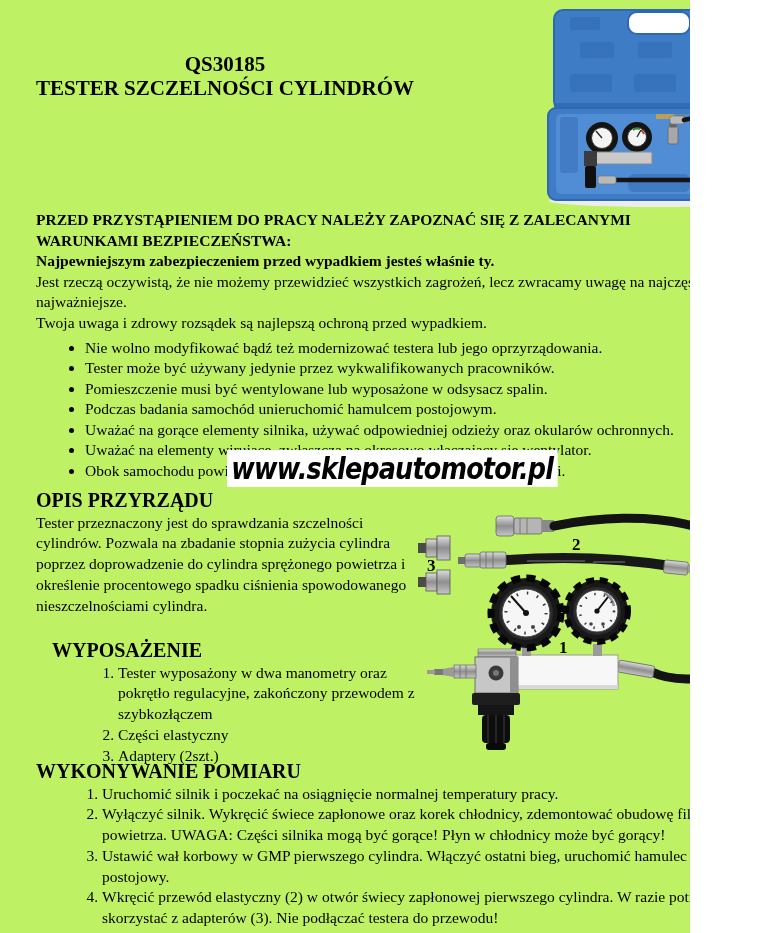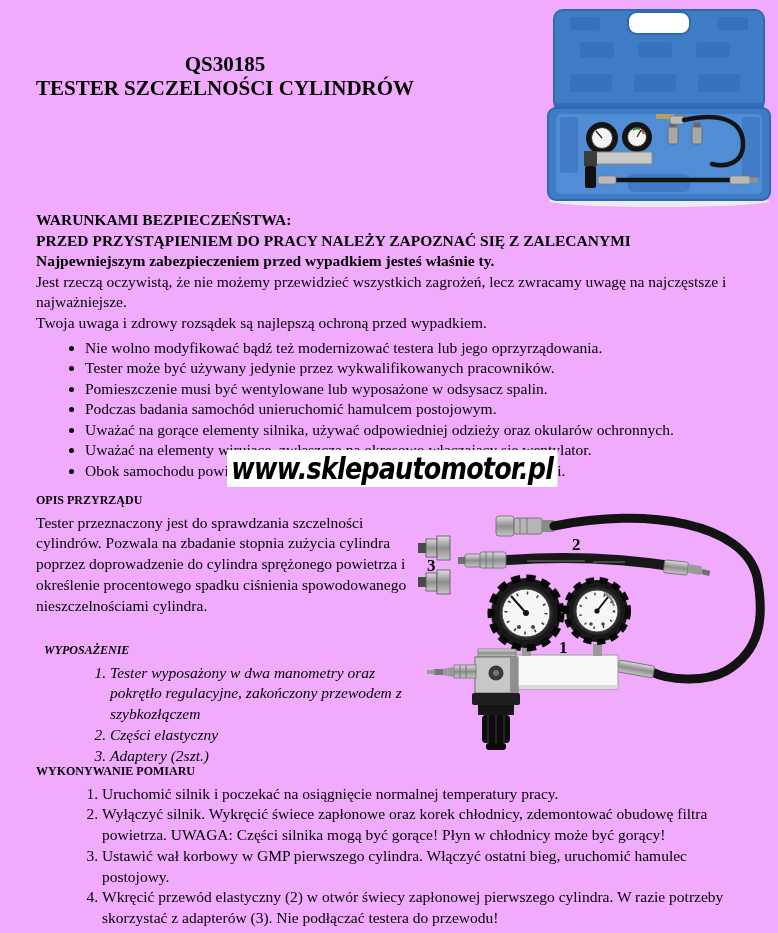--- a/index.html
+++ b/index.html
@@ -1,16 +1,16 @@
 <!DOCTYPE html>
 <html lang="pl" style="--case-blue: #3e7cc6; --case-blue-dark: #2f68b2; --case-blue-light: #5490d6; --photo-metal: #b5b5b5; --hose-black: #141414;"><head>
 <meta charset="utf-8">
 <style>
   html,body{margin:0;padding:0;background:#ffffff;}
-  .page{position:relative;width:778px;height:933px;background:#f0abfc;overflow:hidden;
+  .page{position:relative;width:690px;height:933px;background:#bef264;overflow:hidden;
         font-family:"Liberation Serif", serif;color:#000;}
   .abs{position:absolute;}
   p,h1,h2,h3,ul,ol,li{margin:0;padding:0;}
 
   .title-block{left:36px;top:52px;width:378px;text-align:center;font-weight:700;
                font-size:21px;line-height:24px;white-space:nowrap;}
 
   .case-photo{left:540px;top:4px;width:238px;height:206px;}
   .tester-photo{left:412px;top:503px;width:366px;height:282px;}
 
@@ -19,24 +19,24 @@
   .safety .b{font-weight:700;font-family:Liberation Serif, serif;}
   .safety ul{list-style:disc;padding-left:49px;margin-top:4px;max-width:700px;}
   .safety li{line-height:20.5px;}
   .wm-gap{display:inline-block;width:300px;}
 
   .watermark{left:227px;top:450px;z-index:4;background:#fff;padding:1px 5px;
              font-family:"DejaVu Sans", sans-serif;font-style:italic;font-weight:700;
              font-size:30px;letter-spacing:-1px;transform:scaleX(.85);transform-origin:0 0;
              white-space:nowrap;}
 
-  h3.sec{font-size:12px;font-weight:700;margin-bottom:2px;}
+  h3.sec{font-size:20px;font-weight:700;margin-bottom:2px;}
 
   .description{left:36px;top:490px;width:372px;font-size:15.5px;line-height:20.7px;}
-  .equipment{left:44px;top:640px;width:375px;font-size:15.5px;line-height:20.7px;font-style:italic;}
+  .equipment{left:52px;top:640px;width:375px;font-size:15.5px;line-height:20.7px;}
   .equipment ol, .measurement ol{list-style:decimal;padding-left:49px;margin-top:2px;}
   .equipment li, .measurement li{line-height:20.7px;margin-left:17px;}
   .measurement{left:36px;top:761px;width:714px;font-size:15.5px;line-height:20.7px;}
   .measurement ol{max-width:700px;}
   .measurement b{font-weight:400;}
 
   svg text.lbl{font-family:"Liberation Serif", serif;font-weight:700;font-size:17px;fill:#000;}
 </style>
 </head>
 <body>
@@ -105,22 +105,22 @@
           <rect x="58" y="172" width="18" height="8" rx="2" fill="#b9b9b9" stroke="#777" stroke-width="0.7"></rect>
           <rect x="190" y="172" width="20" height="8" rx="2" fill="#b9b9b9" stroke="#777" stroke-width="0.7"></rect>
           <rect x="210" y="173.5" width="8" height="5" fill="#8f8f8f"></rect>
         </g>
       </g>
     </svg>
   </div>
 
   <section class="abs safety">
     <div class="h">
+      <div>PRZED PRZYSTĄPIENIEM DO PRACY NALEŻY ZAPOZNAĆ SIĘ Z ZALECANYMI</div>
       <div>WARUNKAMI BEZPIECZEŃSTWA:</div>
-      <div>PRZED PRZYSTĄPIENIEM DO PRACY NALEŻY ZAPOZNAĆ SIĘ Z ZALECANYMI</div>
     </div>
     <p class="b">Najpewniejszym zabezpieczeniem przed wypadkiem jesteś właśnie ty.</p>
     <p>Jest rzeczą oczywistą, że nie możemy przewidzieć wszystkich zagrożeń, lecz zwracamy uwagę na najczęstsze i najważniejsze.</p>
     <p>Twoja uwaga i zdrowy rozsądek są najlepszą ochroną przed wypadkiem.</p>
     <ul>
       <li>Nie wolno modyfikować bądź też modernizować testera lub jego oprzyrządowania.</li>
       <li>Tester może być używany jedynie przez wykwalifikowanych pracowników.</li>
       <li>Pomieszczenie musi być wentylowane lub wyposażone w odsysacz spalin.</li>
       <li>Podczas badania samochód unieruchomić hamulcem postojowym.</li>
       <li>Uważać na gorące elementy silnika, używać odpowiedniej odzieży oraz okularów ochronnych.</li>

